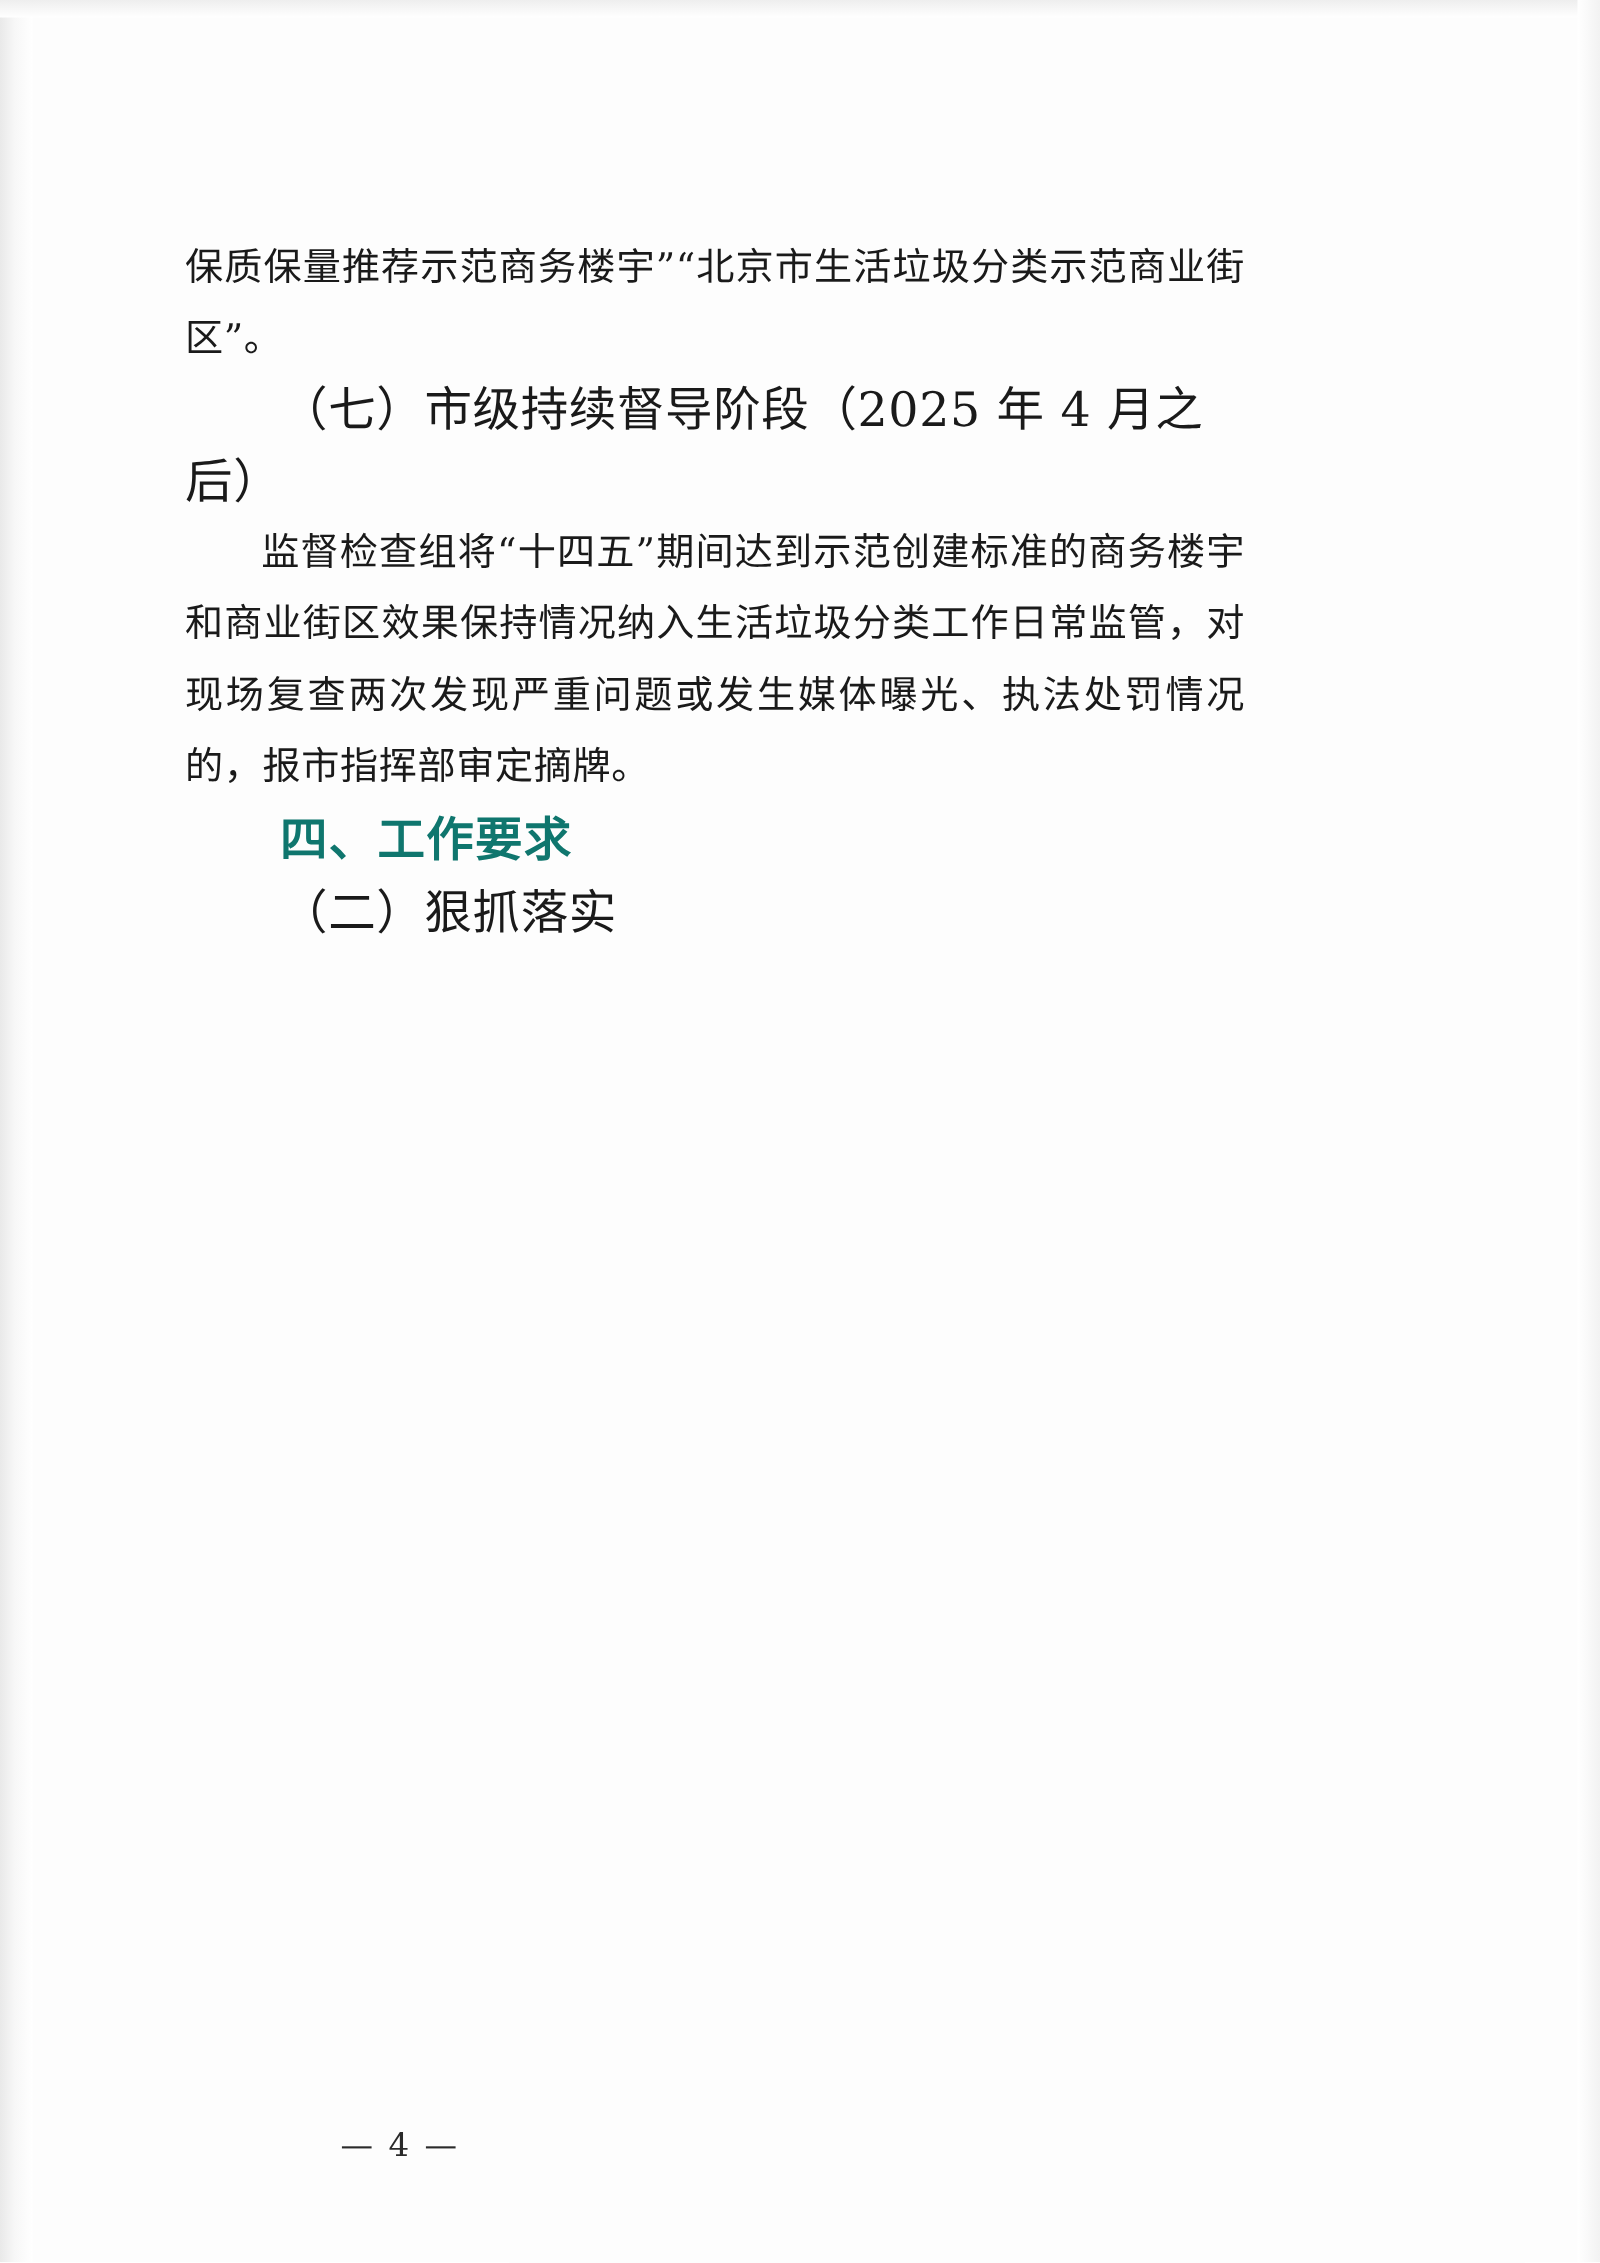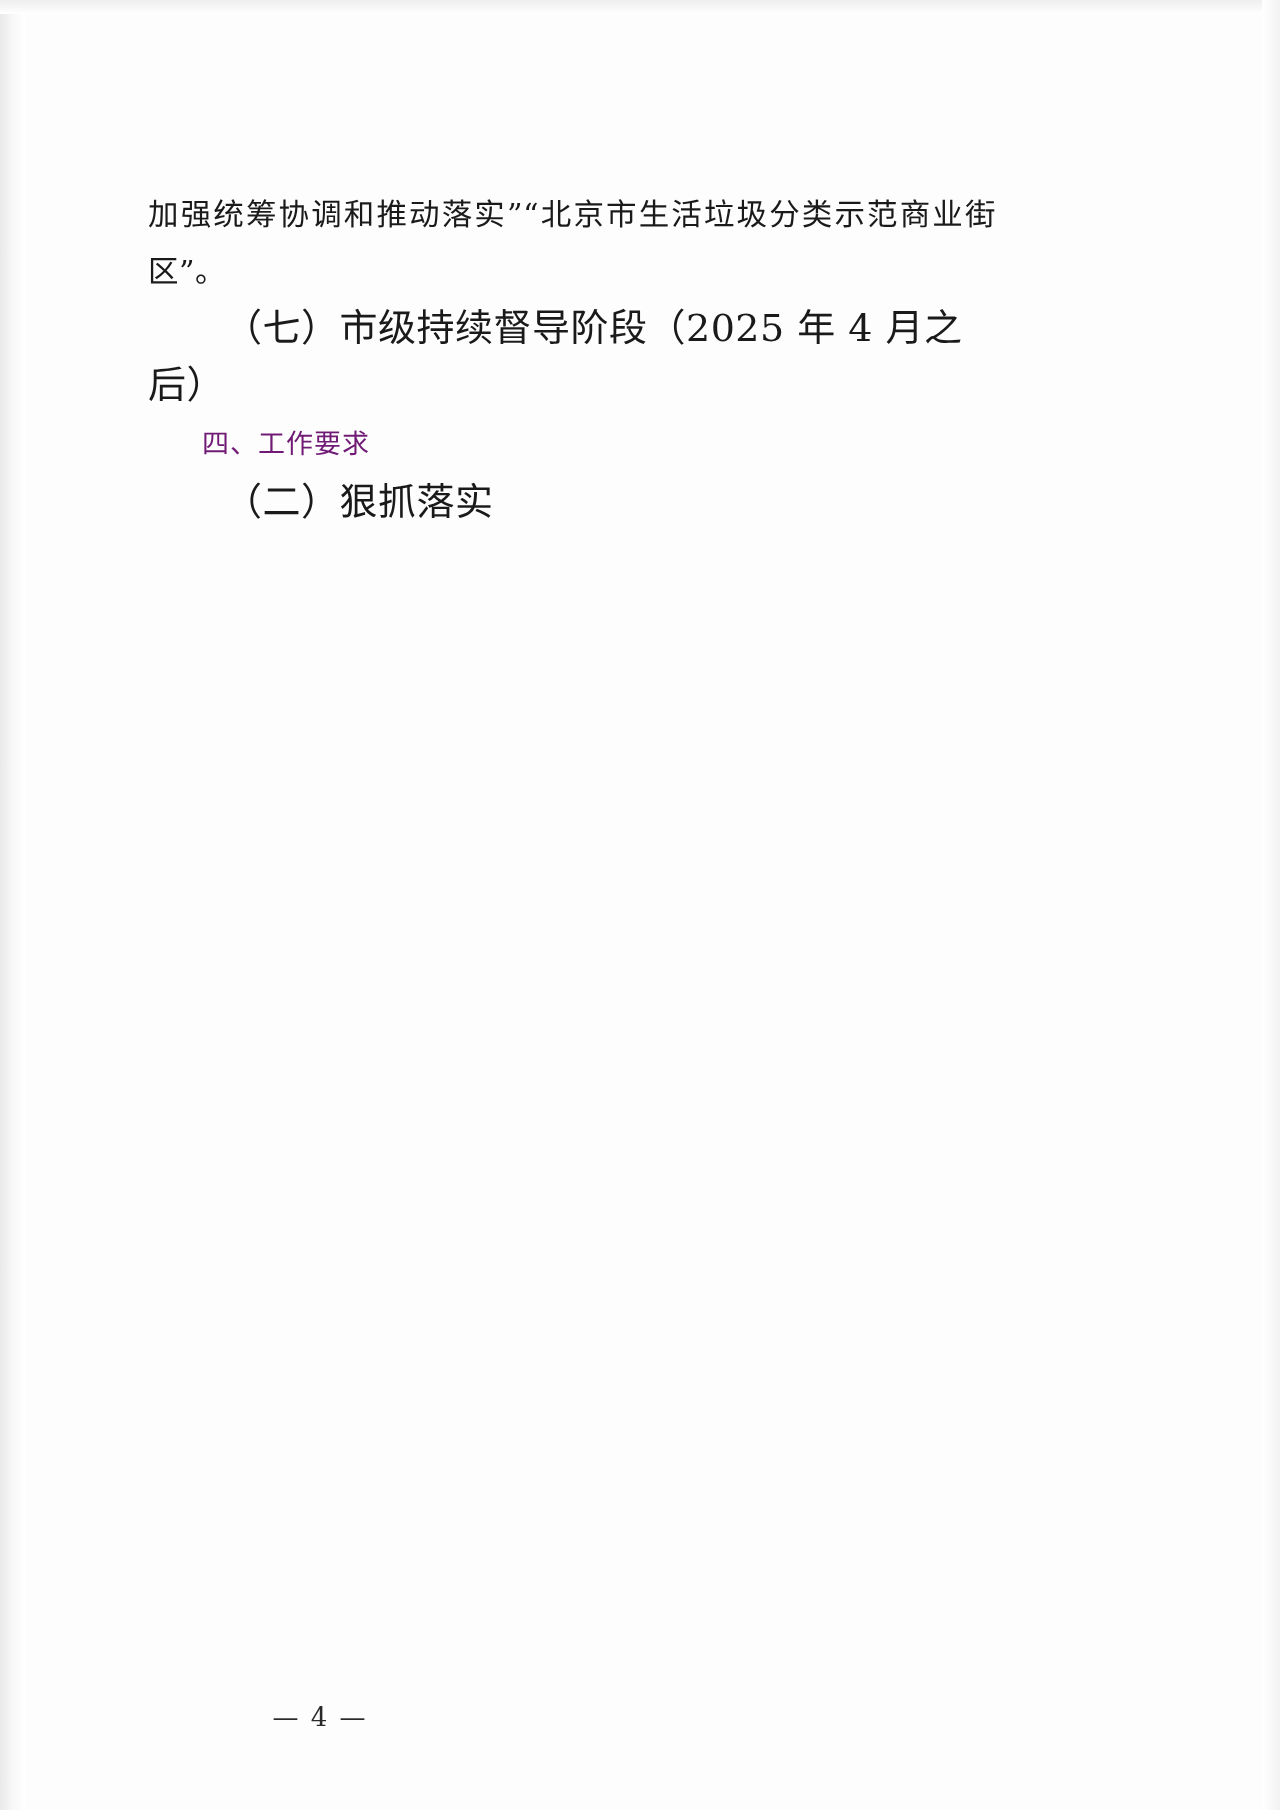--- a/index.html
+++ b/index.html
@@ -70,25 +70,25 @@
     font-size: 38px;
     line-height: 57px;
     color: #1a1a1a;
     text-indent: 2em;
     letter-spacing: 0.5px;
     margin: 0;
     font-weight: 400;
   }
   .section-head {
     font-family: "DejaVu Sans", "Liberation Sans", sans-serif;
-    font-size: 27px;
+    font-size: 38px;
     line-height: 60px;
-    color: #701a75;
+    color: #0f766e;
     text-indent: 2em;
-    font-weight: 400;
+    font-weight: 700;
     letter-spacing: 1px;
     margin: 0;
   }
 
   .footer {
     position: absolute;
     left: 0;
     bottom: 78px;
     width: 100%;
     text-align: center;
@@ -106,24 +106,25 @@
 <body>
 
 <div class="page">
 
   <div class="scan-shade-left"></div>
   <div class="scan-shade-top"></div>
   <div class="scan-shade-right"></div>
 
   <div class="content">
 
-    <p class="para cont">加强统筹协调和推动落实”“北京市生活垃圾分类示范商业街区”。</p>
+    <p class="para cont">保质保量推荐示范商务楼宇”“北京市生活垃圾分类示范商业街区”。</p>
 
     <p class="subhead">（七）市级持续督导阶段（2025 年 4 月之后）</p>
 
+    <p class="para indent">监督检查组将“十四五”期间达到示范创建标准的商务楼宇和商业街区效果保持情况纳入生活垃圾分类工作日常监管，对现场复查两次发现严重问题或发生媒体曝光、执法处罚情况的，报市指挥部审定摘牌。</p>
 
     <p class="section-head">四、工作要求</p>
 
 
 
     <p class="subhead">（二）狠抓落实</p>
 
 
 
   </div>

